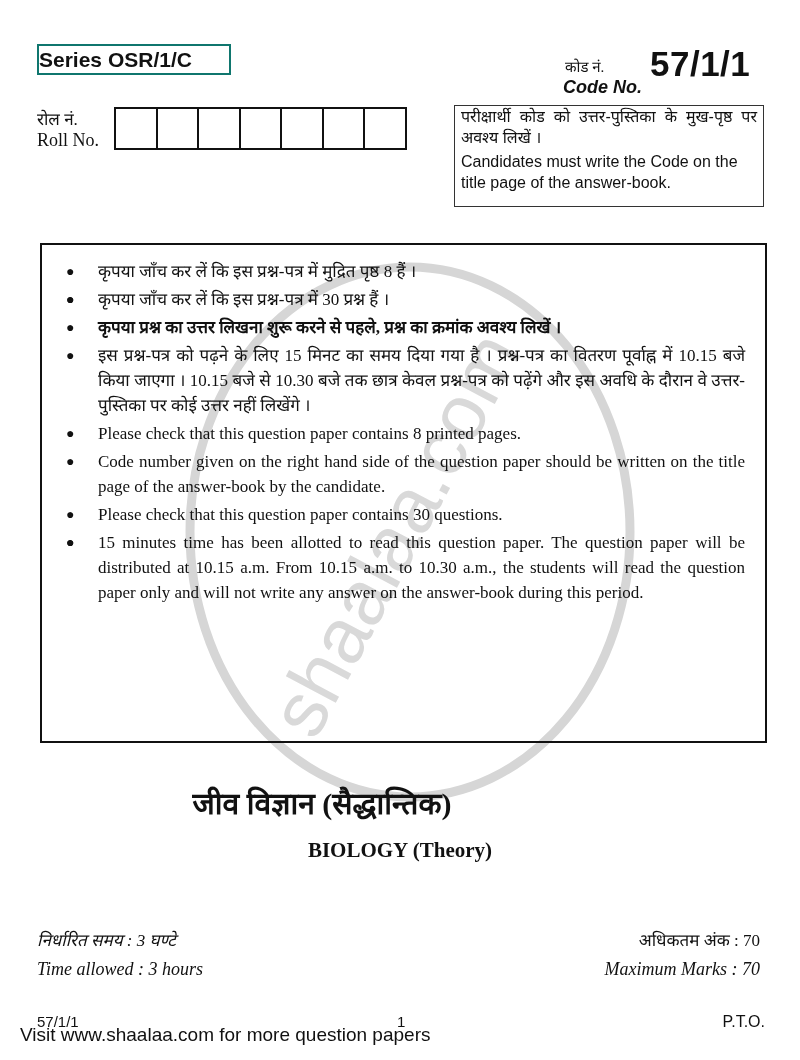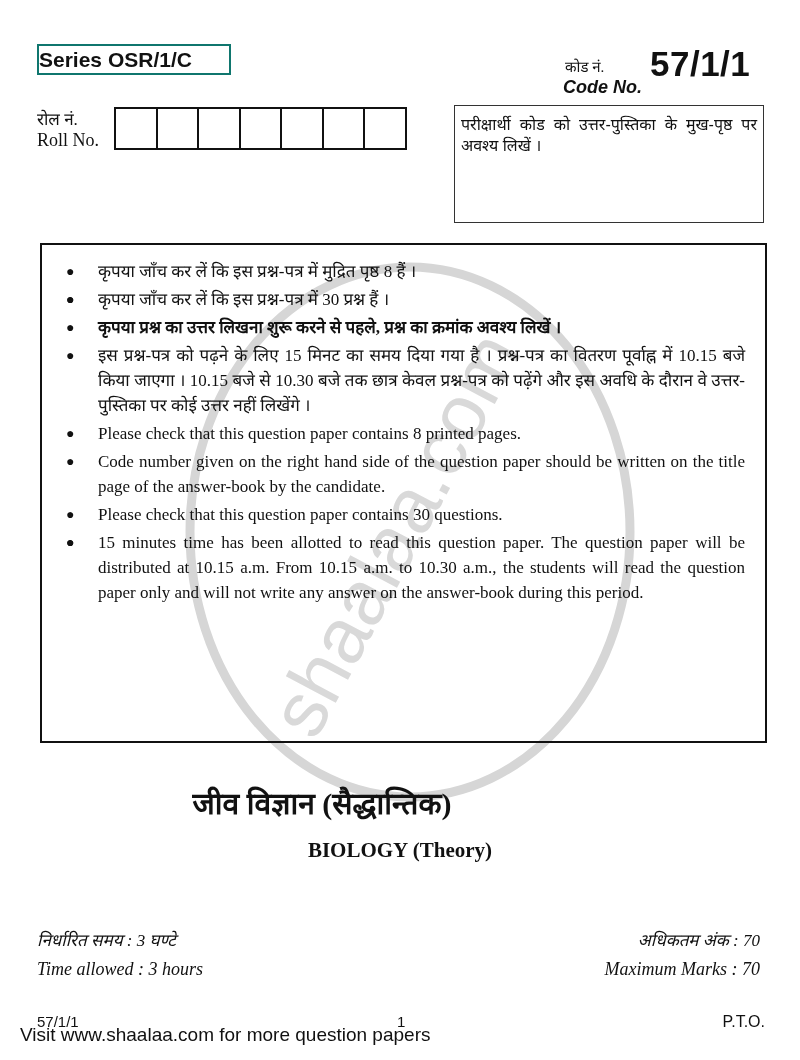--- a/index.html
+++ b/index.html
@@ -12,37 +12,37 @@
 
   .code-hi { left:565px; top:56px; font-size:15px; }
   .code-num { left:650px; top:44px; font-size:35px; font-weight:bold; letter-spacing:0.5px; }
   .code-en { left:563px; top:77px; font-size:18px; font-weight:bold;font-style:italic; }
 
   .roll-hi { left:37px; top:107px; font-size:17px; }
   .roll-en { left:37px; top:130px; font-size:18px; }
   .roll-boxes { left:114px; top:107px; height:39px; display:flex; border:2px solid #111; border-right:none; }
   .roll-cell { width:39.5px; height:39px; border-right:2px solid #111; }
 
-  .code-box { left:454px; top:105px; width:296px; height:100px; border:1.5px solid #333; padding:8px 6px; font-size:16px; line-height:21px; }
+  .code-box { left:454px; top:105px; width:296px; height:100px; border:1.5px solid #333; padding:0 6px; font-size:16px; line-height:21px; }
   .code-box .hi { text-align:justify; text-align-last:left; }
   .code-box .en { margin-top:3px; }
 
   .main-box { left:40px; top:243px; width:723px; height:496px; border:2px solid #111; }
   .instr { position:absolute; left:18px; right:20px; top:14px; }
   .item { position:relative; padding-left:38px; font-size:17px; line-height:25px; margin-bottom:3px; text-align:justify; }
   .item .dot { position:absolute; left:6px; top:0; font-size:14px; }
   .item.bold { font-weight:bold; }
   .item.wide { word-spacing:7px; }
 
   .title-hi { left:0; width:644px; top:782px; text-align:center; font-size:30px; font-weight:bold; }
   .title-en { left:0; width:800px; top:838px; text-align:center; font-size:21px; font-weight:bold; }
 
   .time-hi { left:37px; top:928px; font-size:17px; font-style:italic; }
   .time-en { left:37px; top:959px; font-size:18px; font-style:italic; }
-  .marks-hi { right:40px; top:928px; font-size:17px; font-style:italic; }
+  .marks-hi { right:40px; top:928px; font-size:17px; }
   .marks-en { right:40px; top:959px; font-size:18px; font-style:italic; text-align:right; }
 
   .footer-code { left:37px; top:1013px; font-size:15px; }
   .footer-page { left:397px; top:1013px; font-size:15px; }
   .footer-pto { right:35px; top:1013px; font-size:16px; }
   .visit { left:20px; top:1024px; font-size:19px; }
 
   .watermark { left:175px; top:252px; width:470px; height:560px; pointer-events:none; }
 </style>
 </head>
@@ -66,20 +66,21 @@
   <div class="roll-cell"></div>
   <div class="roll-cell"></div>
   <div class="roll-cell"></div>
   <div class="roll-cell"></div>
   <div class="roll-cell"></div>
   <div class="roll-cell"></div>
 </div>
 
 <div class="abs sans code-box">
   <div class="hi">परीक्षार्थी कोड को उत्तर-पुस्तिका के मुख-पृष्ठ पर अवश्य लिखें ।</div>
+  <div class="en">Candidates must write the Code on the title page of the answer-book.</div>
 </div>
 
 <div class="abs main-box serif">
   <div class="instr">
     <div class="item"><span class="dot">●</span><span>कृपया जाँच कर लें कि इस प्रश्न-पत्र में मुद्रित पृष्ठ 8 हैं ।</span></div>
     <div class="item"><span class="dot">●</span></div>
     <div class="item"><span class="dot">●</span><span>कृपया जाँच कर लें कि इस प्रश्न-पत्र में 30 प्रश्न हैं ।</span></div>
     <div class="item bold"><span class="dot">●</span><span>कृपया प्रश्न का उत्तर लिखना शुरू करने से पहले, प्रश्न का क्रमांक अवश्य लिखें ।</span></div>
     <div class="item"><span class="dot">●</span><span>इस प्रश्न-पत्र को पढ़ने के लिए 15 मिनट का समय दिया गया है । प्रश्न-पत्र का वितरण पूर्वाह्न में 10.15 बजे किया जाएगा । 10.15 बजे से 10.30 बजे तक छात्र केवल प्रश्न-पत्र को पढ़ेंगे और इस अवधि के दौरान वे उत्तर-पुस्तिका पर कोई उत्तर नहीं लिखेंगे ।</span></div>
     <div class="item"><span class="dot">●</span><span>Please check that this question paper contains 8 printed pages.</span></div>

